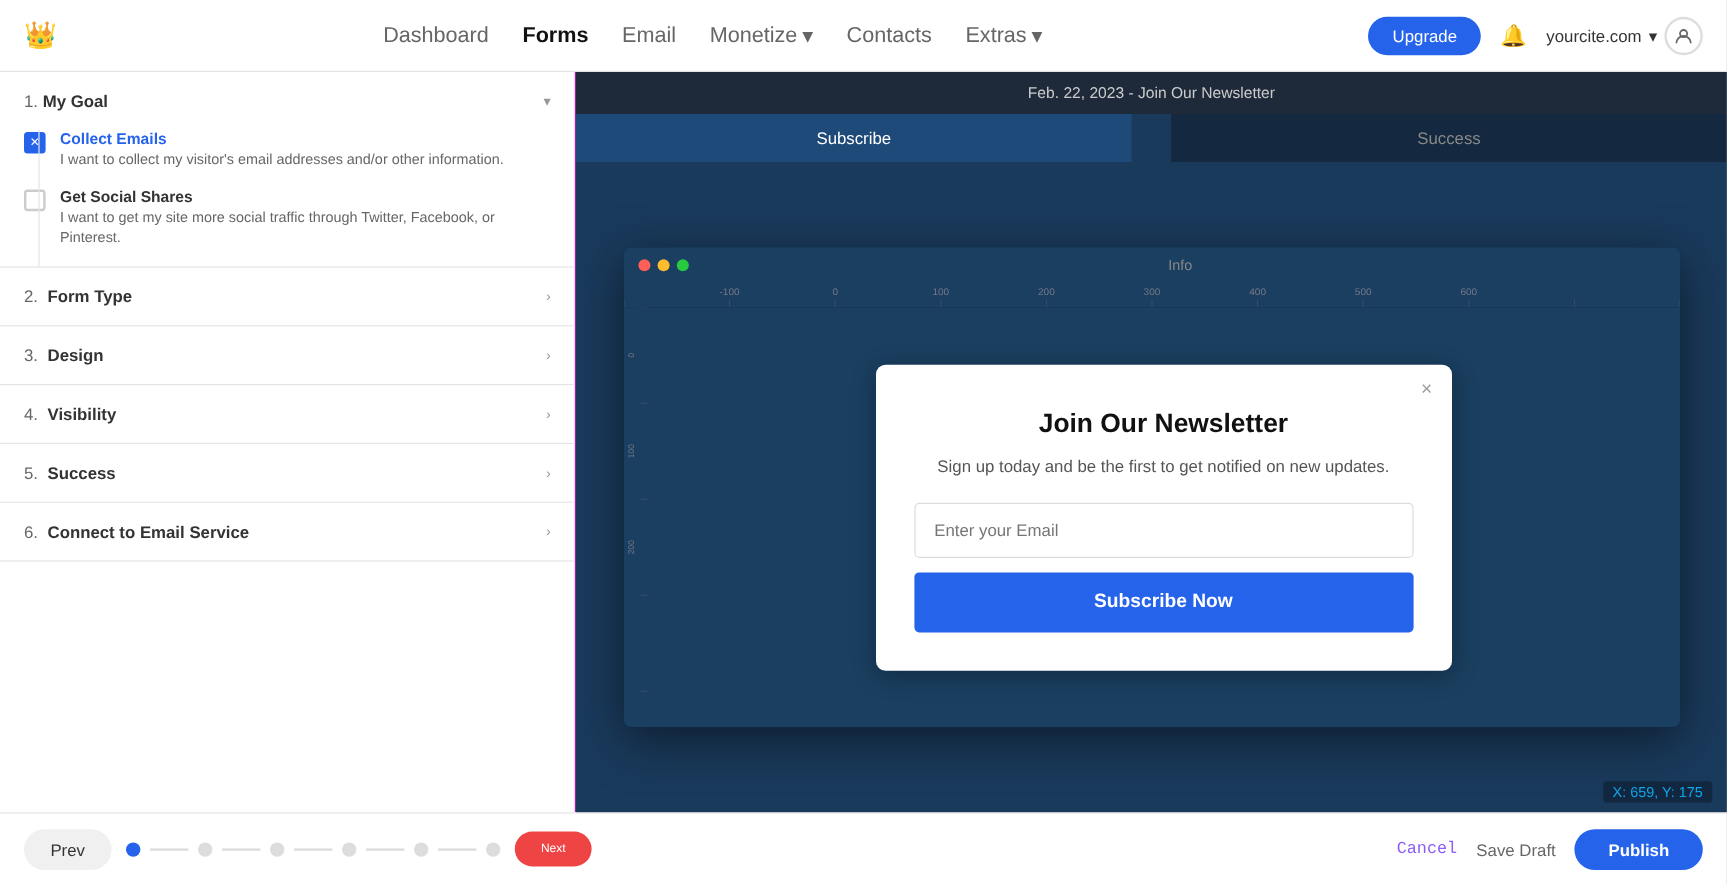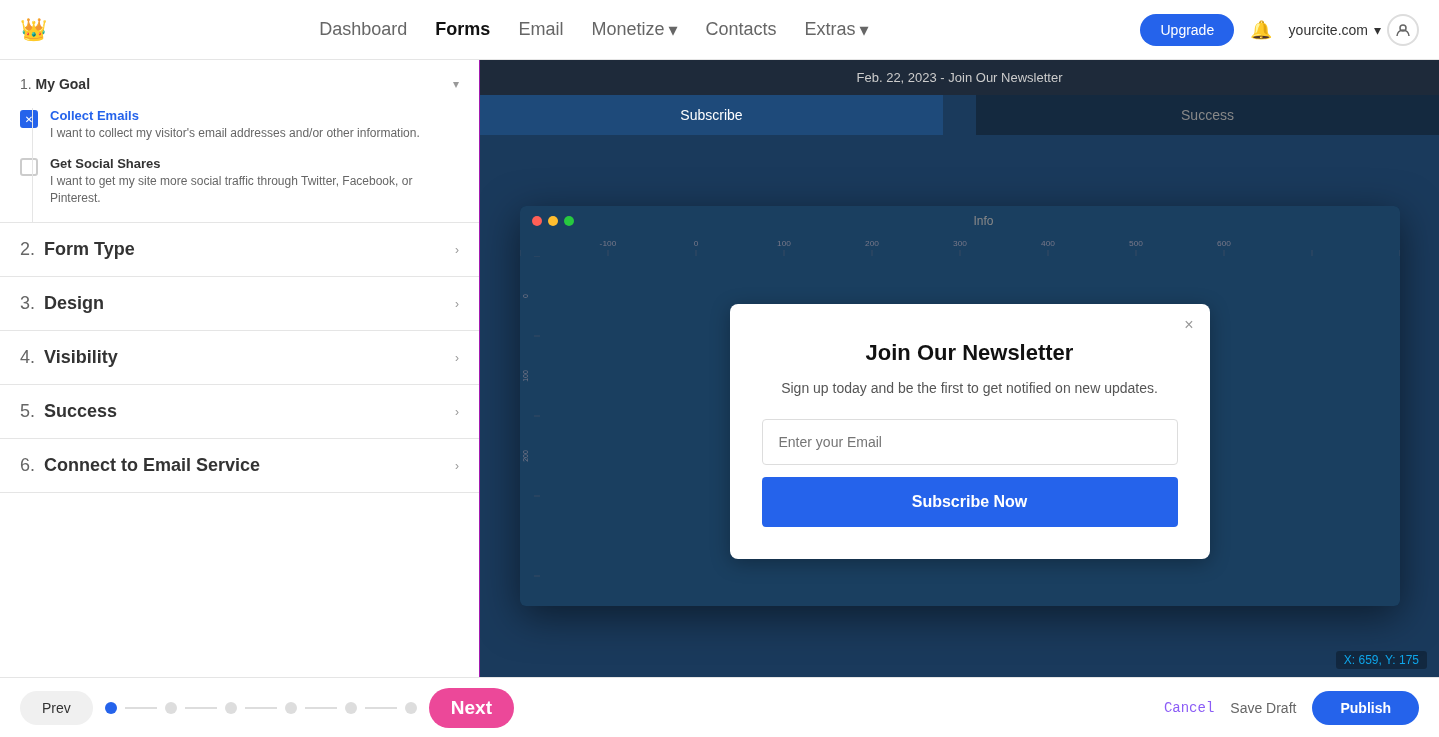--- a/index.html
+++ b/index.html
@@ -54,21 +54,21 @@
 
     
     .section-header {
       display: flex;
       align-items: center;
       justify-content: space-between;
       padding: 16px 20px;
       cursor: pointer;
       border-bottom: 1px solid #e5e5e5;
     }
-    .section-title { font-size: 18px; color: #333; }
+    .section-title { font-size: 14px; color: #333; }
     .section-title .num { color: #666; margin-right: 4px; }
     .section-title .label { font-weight: 600; }
     .chevron { color: #999; font-size: 12px; }
 
     
     .my-goal-section { border-bottom: 1px solid #e5e5e5; }
     .my-goal-header {
       display: flex;
       align-items: center;
       justify-content: space-between;
@@ -308,28 +308,28 @@
     .step-dot {
       width: 12px;
       height: 12px;
       border-radius: 50%;
       background: #ddd;
       cursor: pointer;
     }
     .step-dot.active { background: #2563eb; }
     .step-connector { width: 32px; height: 2px; background: #ddd; }
     .next-btn {
-      background: #ec4899;
+      background: #ef4444;
       color: #fff;
       border: none;
       border-radius: 20px;
       padding: 9px 22px;
-      font-size: 19px;
-      cursor: pointer;
-      font-weight: 700;
+      font-size: 10px;
+      cursor: pointer;
+      font-weight: 400;
     }
     .bottom-right { display: flex; align-items: center; gap: 16px; }
     .cancel-btn { background: none; border: none; color: #8b5cf6; font-size: 14px; cursor: pointer; font-family: Liberation Mono, monospace; }
     .save-draft-btn { background: none; border: none; color: #666; font-size: 14px; cursor: pointer; font-weight: 500; }
     .publish-btn {
       background: #2563eb;
       color: #fff;
       border: none;
       border-radius: 20px;
       padding: 9px 28px;

